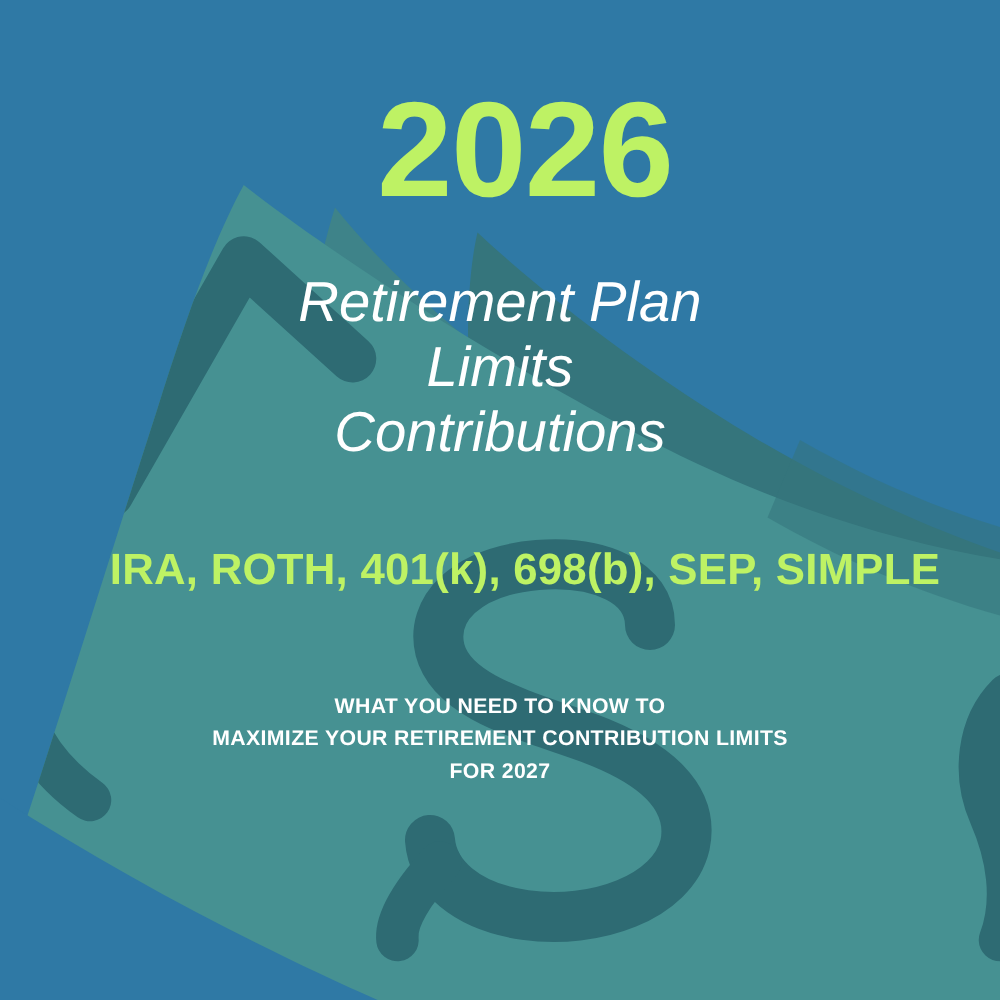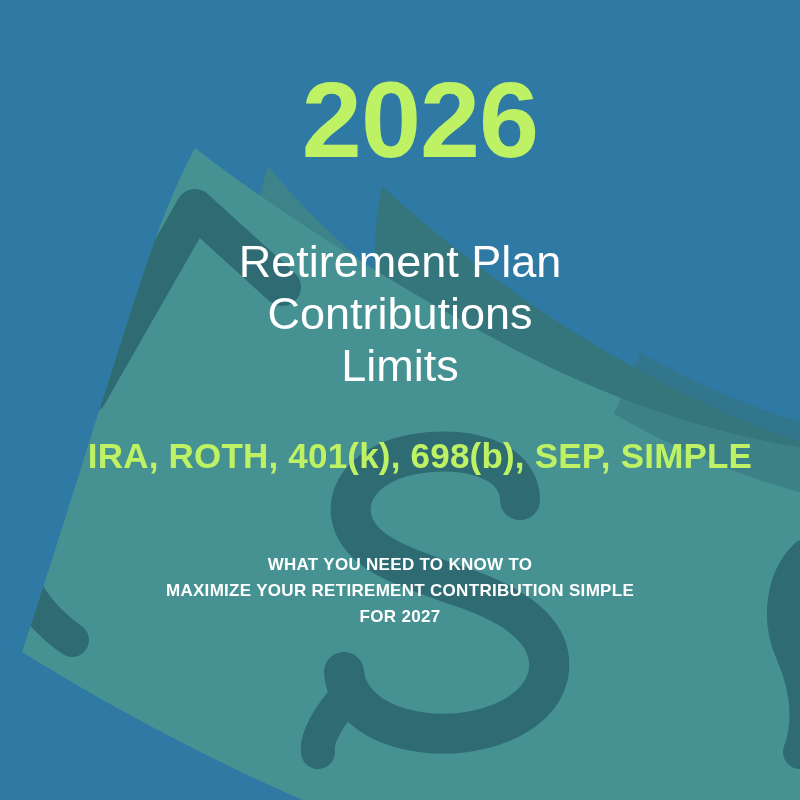--- a/index.html
+++ b/index.html
@@ -47,23 +47,24 @@
     top: 66px;
     font-size: 108px;
     font-weight: 900;
     letter-spacing: -1px;
     line-height: 1.0;
   }
 
   
   #subtitle-block {
     position: absolute;
-    top: 236px;
-    width: 800px;
-    text-align: center;
+    top: 216px;
+    width: 800px;
+    text-align: center;
+    font-style: italic;
   }
   #subtitle-block .sub-line {
     display: block;
     width: 800px;
     text-align: center;
     color: #ffffff;
     font-size: 45px;
     font-weight: 300;
     line-height: 52px;
     white-space: nowrap;
@@ -179,26 +180,26 @@
                C 752 482 676 450 614 414 Z"></path>
     </g>
   </svg>
 
   <div id="content">
 
     <div class="txt" id="year-headline">2026</div>
 
     <div id="subtitle-block">
       <span class="sub-line">Retirement Plan</span>
+      <span class="sub-line">Limits</span>
       <span class="sub-line">Contributions</span>
-      <span class="sub-line">Limits</span>
     </div>
 
     <div class="txt" id="plan-types">IRA, ROTH, 401(k), 698(b), SEP, SIMPLE</div>
 
     <div id="caption-block">
       <span class="cap-line">WHAT YOU NEED TO KNOW TO</span>
-      <span class="cap-line">MAXIMIZE YOUR RETIREMENT CONTRIBUTION SIMPLE</span>
+      <span class="cap-line">MAXIMIZE YOUR RETIREMENT CONTRIBUTION LIMITS</span>
       <span class="cap-line">FOR 2027</span>
     </div>
 
   </div>
 </div>
 
 </body></html>

